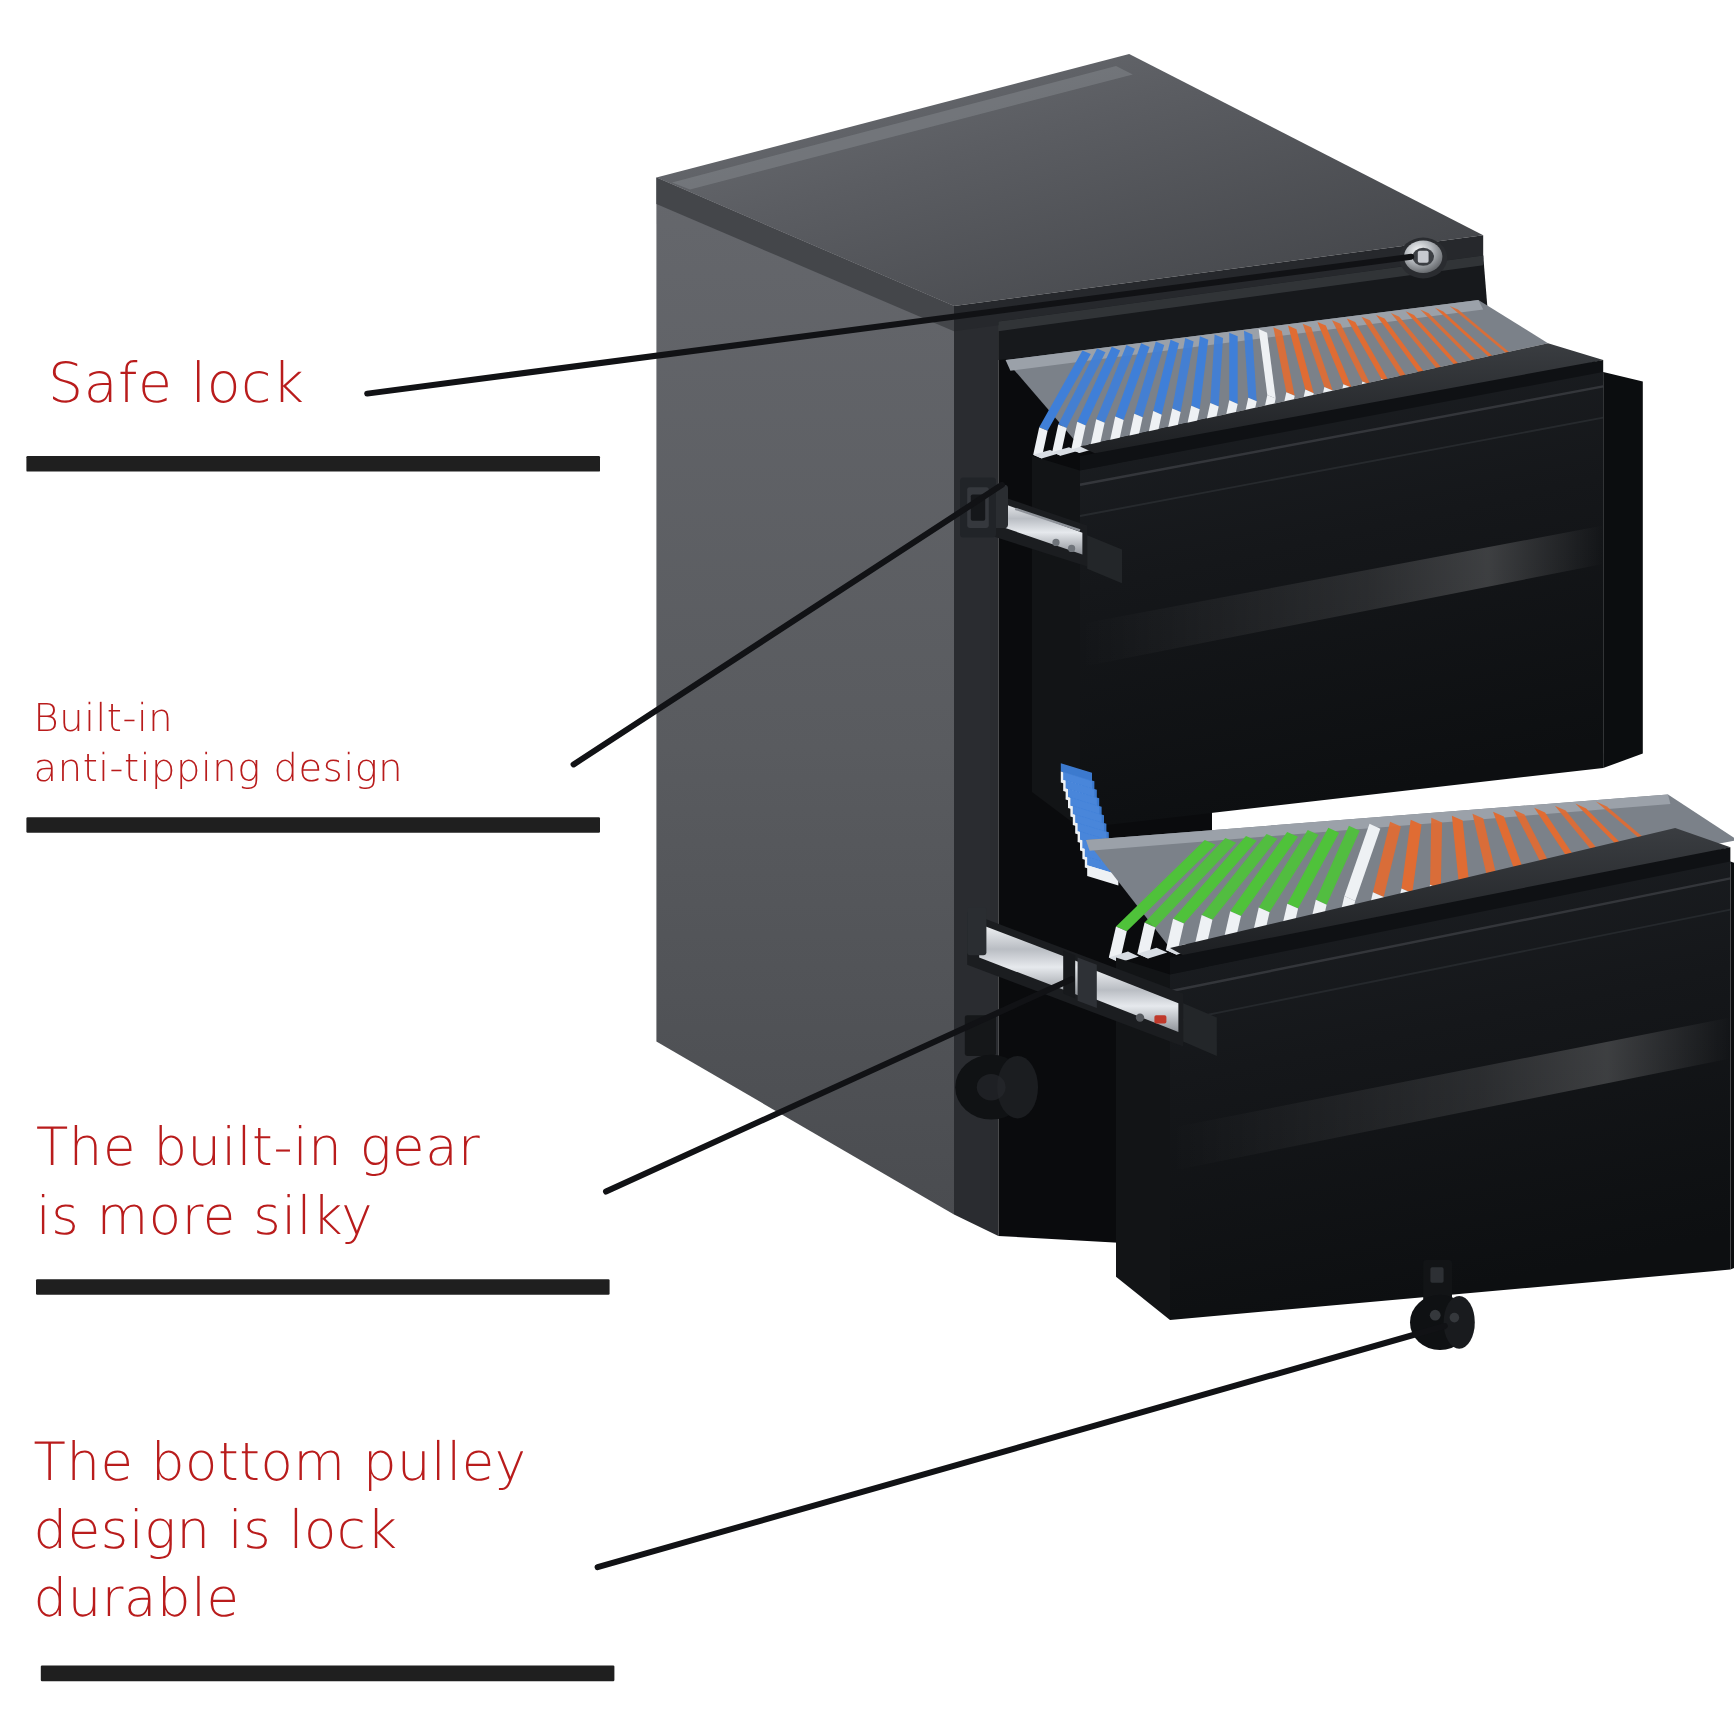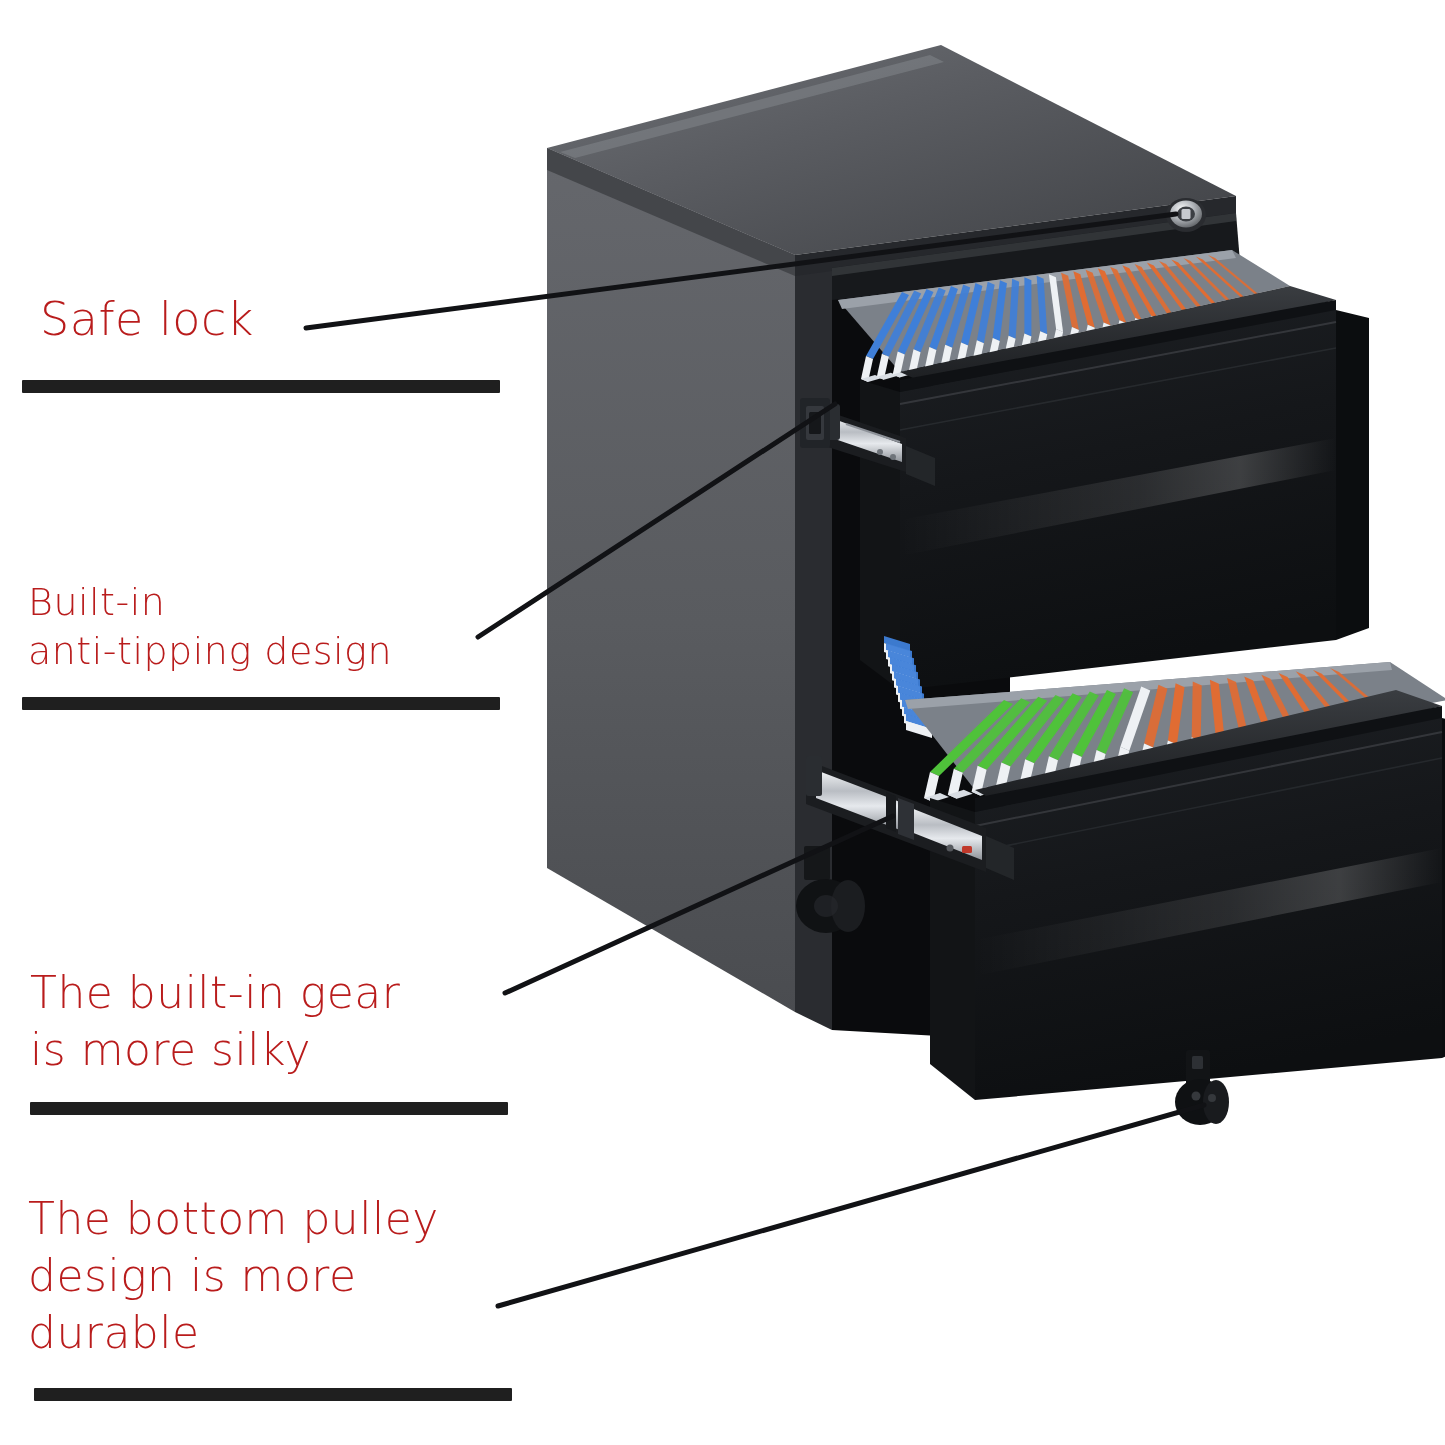--- a/index.html
+++ b/index.html
@@ -36,25 +36,25 @@
     background: #1f1f1f;
     height: 13px;
     border-radius: 1px;
   }
 
   #callout-safe-lock      { left: 40px;  top: 290px; width: 470px; }
   #callout-safe-lock .callout-text { font-size: 46px; }
   #callout-safe-lock .callout-rule { width: 478px; margin-top: 30px; margin-left: -18px; }
 
   #callout-anti-tipping   { left: 28px;  top: 578px; width: 500px; }
-  #callout-anti-tipping .callout-text { font-size: 38px; }
+  #callout-anti-tipping .callout-text { font-size: 32px; }
   #callout-anti-tipping .callout-rule { width: 478px; margin-top: 20px; margin-left: -6px; }
 
   #callout-gear           { left: 30px;  top: 928px; width: 490px; }
-  #callout-gear .callout-text { font-size: 44px; margin-top: 36px; }
+  #callout-gear .callout-text { font-size: 44px; }
   #callout-gear .callout-rule { width: 478px; margin-top: 24px; margin-left: 0px; }
 
   #callout-pulley         { left: 28px;  top: 1190px; width: 500px; }
   #callout-pulley .callout-text { font-size: 44px; }
   #callout-pulley .callout-rule { width: 478px; margin-top: 26px; margin-left: 6px; }
 
   
   #product-svg, #leader-svg {
     position: absolute;
     left: 0; top: 0;
@@ -422,18 +422,18 @@
   </div>
 
   <div class="callout" id="callout-gear">
     <div class="callout-text">The built-in gear
 is more silky</div>
     <div class="callout-rule"></div>
   </div>
 
   <div class="callout" id="callout-pulley">
     <div class="callout-text">The bottom pulley
-design is more
+design is lock
 durable</div>
     <div class="callout-rule"></div>
   </div>
 
 </div>
 
 </body></html>

